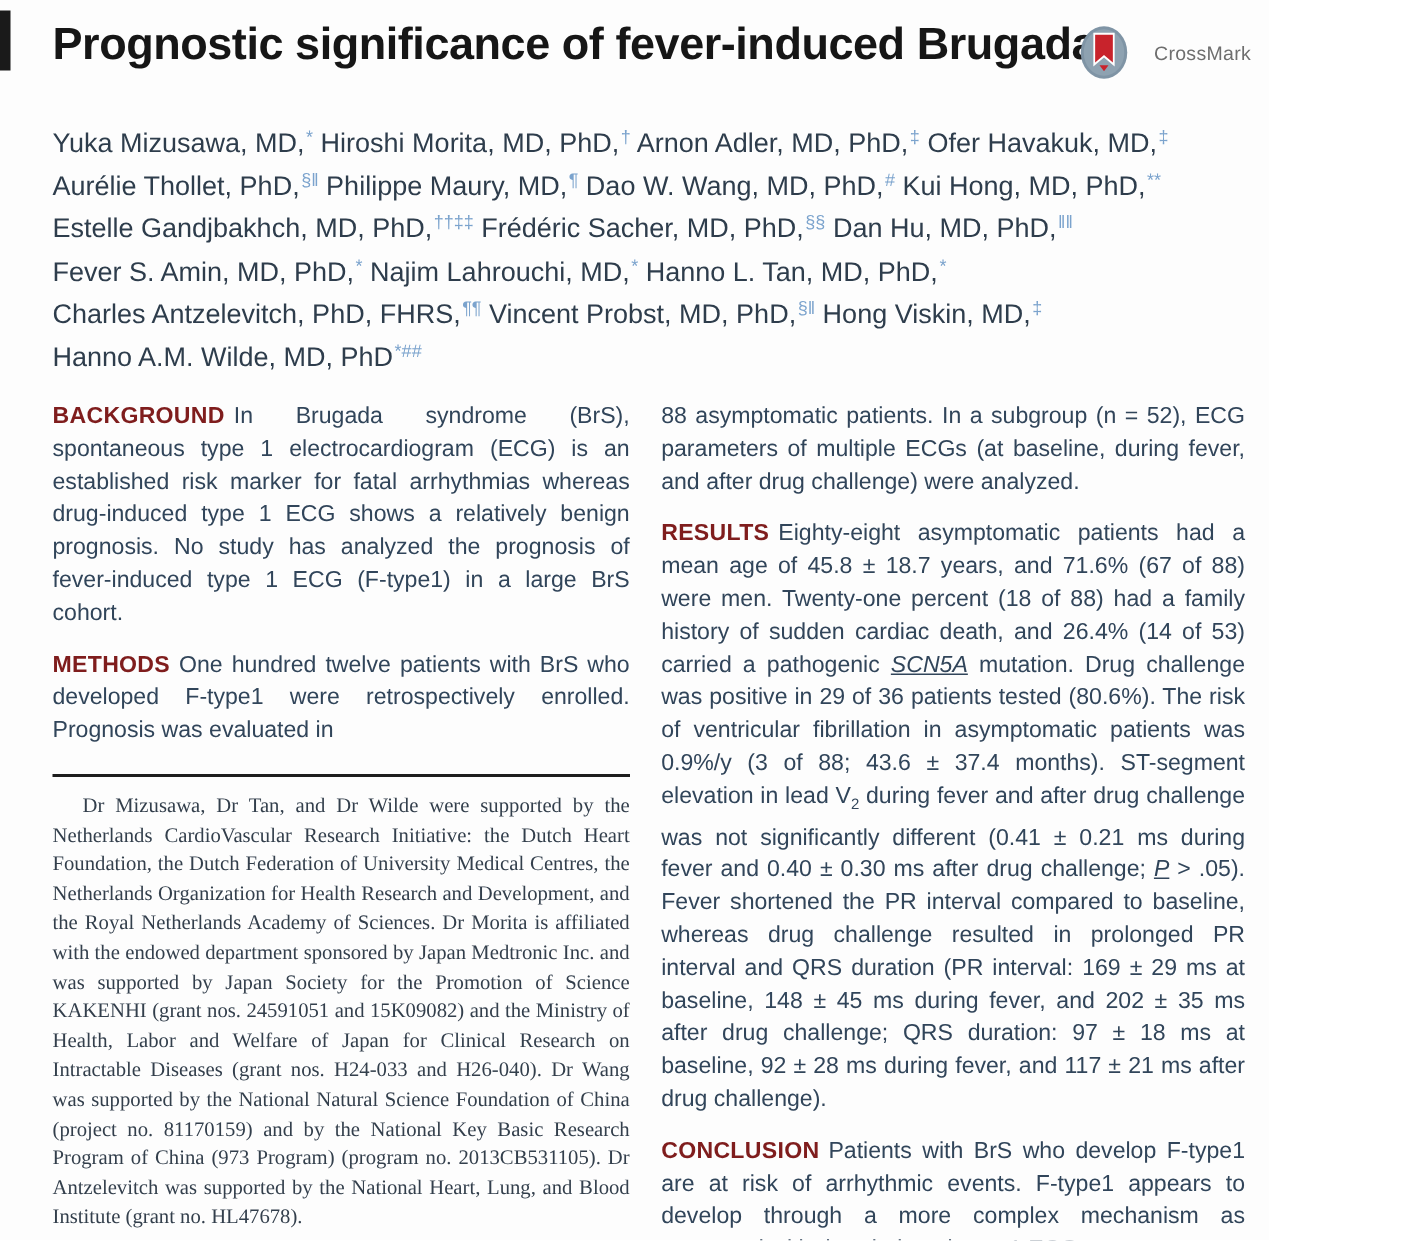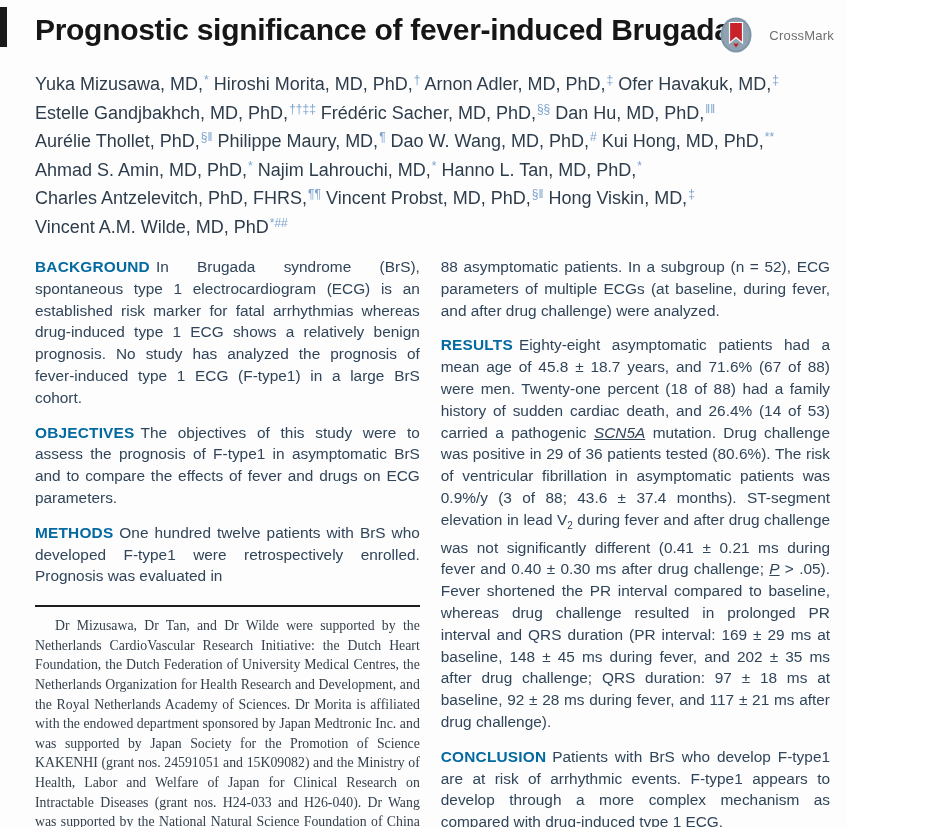--- a/index.html
+++ b/index.html
@@ -11,29 +11,29 @@
   .edge-mark{position:absolute;left:0;top:7px;width:7px;height:40px;background:#1a1a1a;}
   .title{
     font-size:30px;line-height:40px;font-weight:700;color:#161616;
     margin:0;letter-spacing:-0.3px;max-width:760px;
   }
   .crossmark{
     position:absolute;top:16px;right:12px;display:flex;align-items:center;gap:16px;
     cursor:pointer;
   }
   .crossmark-label{font-size:13px;color:#6e6e6e;letter-spacing:0.2px;}
-  .authors{margin-top:21px;font-size:18px;line-height:26.5px;color:#2e3d4c;}
+  .authors{margin-top:32px;font-size:18px;line-height:26.5px;color:#2e3d4c;}
   .author-line{white-space:nowrap;}
   .sup{color:#7ba3cd;font-size:12px;position:relative;top:-6px;padding-left:1px;}
   .abstract{display:flex;gap:21px;margin-top:14px;}
   .col{text-align:justify;font-size:15.4px;line-height:21.8px;color:#31455a;}
   .col-left{width:437px;}
   .col-right{width:442px;}
   .abs-para{margin:0 0 13px 0;}
-  .label{font-weight:700;color:#0369a1;padding-right:6px;letter-spacing:0.2px;}
+  .label{font-weight:700;color:#7f1d1d;padding-right:6px;letter-spacing:0.2px;}
   .it{font-style:italic;text-decoration:underline;}
   .subs{font-size:10px;vertical-align:sub;}
   .footnote{
     margin-top:18px;border-top:2px solid #1d1d1d;padding-top:9px;
     font-family:"Liberation Serif","DejaVu Serif",serif;
     font-size:13.8px;line-height:19.6px;color:#333f4c;text-align:justify;
   }
   .footnote-text{display:block;text-indent:20px;}
 </style>
 </head>
@@ -49,32 +49,31 @@
       <ellipse cx="17" cy="19" rx="15.5" ry="17.5" fill="#7f94a5"></ellipse>
       <ellipse cx="17" cy="19" rx="13.5" ry="15.5" fill="#8ea2b1"></ellipse>
       <path d="M10.5 6.5 L23.5 6.5 L23.5 27 L17 21.5 L10.5 27 Z" fill="#c8232c" stroke="#ffffff" stroke-width="1.2"></path>
       <path d="M14 27.5 L17 31.5 L20 27.5 Z" fill="#c8232c"></path>
     </svg>
     <span class="crossmark-label">CrossMark</span>
   </div>
 
   <div class="authors" id="authors">
       <div class="author-line"><span>Yuka Mizusawa, MD,</span><span class="sup">*</span><span> Hiroshi Morita, MD, PhD,</span><span class="sup">†</span><span> Arnon Adler, MD, PhD,</span><span class="sup">‡</span><span> Ofer Havakuk, MD,</span><span class="sup">‡</span></div>
+      <div class="author-line"><span>Aurélie Thollet, PhD,</span><span class="sup">§‖</span><span> Philippe Maury, MD,</span><span class="sup">¶</span><span> Dao W. Wang, MD, PhD,</span><span class="sup">#</span><span> Kui Hong, MD, PhD,</span><span class="sup">**</span></div>
       <div class="author-line"><span>Estelle Gandjbakhch, MD, PhD,</span><span class="sup">††‡‡</span><span> Frédéric Sacher, MD, PhD,</span><span class="sup">§§</span><span> Dan Hu, MD, PhD,</span><span class="sup">‖‖</span></div>
-      <div class="author-line"><span>Aurélie Thollet, PhD,</span><span class="sup">§‖</span><span> Philippe Maury, MD,</span><span class="sup">¶</span><span> Dao W. Wang, MD, PhD,</span><span class="sup">#</span><span> Kui Hong, MD, PhD,</span><span class="sup">**</span></div>
-      <div class="author-line"><span>Ahmad S. Amin, MD, PhD,</span><span class="sup">*</span><span> Najim Lahrouchi, MD,</span><span class="sup">*</span><span> Hanno L. Tan, MD, PhD,</span><span class="sup">*</span></div>
+      <div class="author-line"><span>Fever S. Amin, MD, PhD,</span><span class="sup">*</span><span> Najim Lahrouchi, MD,</span><span class="sup">*</span><span> Hanno L. Tan, MD, PhD,</span><span class="sup">*</span></div>
       <div class="author-line"><span>Charles Antzelevitch, PhD, FHRS,</span><span class="sup">¶¶</span><span> Vincent Probst, MD, PhD,</span><span class="sup">§‖</span><span> Hong Viskin, MD,</span><span class="sup">‡</span></div>
-      <div class="author-line"><span>Vincent A.M. Wilde, MD, PhD</span><span class="sup">*##</span></div>
+      <div class="author-line"><span>Hanno A.M. Wilde, MD, PhD</span><span class="sup">*##</span></div>
     </div>
 
   <div class="abstract">
     <div class="col col-left">
       <div id="col-left">
           <p class="abs-para"><span class="label">BACKGROUND</span><span>In Brugada syndrome (BrS), spontaneous type 1 electrocardiogram (ECG) is an established risk marker for fatal arrhythmias whereas drug-induced type 1 ECG shows a relatively benign prognosis. No study has analyzed the prognosis of fever-induced type 1 ECG (F-type1) in a large BrS cohort.</span></p>
-          <p class="abs-para"><span class="label">OBJECTIVES</span><span>The objectives of this study were to assess the prognosis of F-type1 in asymptomatic BrS and to compare the effects of fever and drugs on ECG parameters.</span></p>
           <p class="abs-para"><span class="label">METHODS</span><span>One hundred twelve patients with BrS who developed F-type1 were retrospectively enrolled. Prognosis was evaluated in</span></p>
         </div>
       <div class="footnote">
         <span class="footnote-text" id="footnote-text"><span>Dr Mizusawa, Dr Tan, and Dr Wilde were supported by the Netherlands CardioVascular Research Initiative: the Dutch Heart Foundation, the Dutch Federation of University Medical Centres, the Netherlands Organization for Health Research and Development, and the Royal Netherlands Academy of Sciences. Dr Morita is affiliated with the endowed department sponsored by Japan Medtronic Inc. and was supported by Japan Society for the Promotion of Science KAKENHI (grant nos. 24591051 and 15K09082) and the Ministry of Health, Labor and Welfare of Japan for Clinical Research on Intractable Diseases (grant nos. H24-033 and H26-040). Dr Wang was supported by the National Natural Science Foundation of China (project no. 81170159) and by the National Key Basic Research Program of China (973 Program) (program no. 2013CB531105). Dr Antzelevitch was supported by the National Heart, Lung, and Blood Institute (grant no. HL47678). </span></span>
       </div>
     </div>
     <div class="col col-right">
       <div id="col-right">
           <p class="abs-para"><span>88 asymptomatic patients. In a subgroup (n = 52), ECG parameters of multiple ECGs (at baseline, during fever, and after drug challenge) were analyzed.</span></p>
           <p class="abs-para"><span class="label">RESULTS</span><span>Eighty-eight asymptomatic patients had a mean age of 45.8 ± 18.7 years, and 71.6% (67 of 88) were men. Twenty-one percent (18 of 88) had a family history of sudden cardiac death, and 26.4% (14 of 53) carried a pathogenic </span><span class="it">SCN5A</span><span> mutation. Drug challenge was positive in 29 of 36 patients tested (80.6%). The risk of ventricular fibrillation in asymptomatic patients was 0.9%/y (3 of 88; 43.6 ± 37.4 months). ST-segment elevation in lead V</span><span class="subs">2</span><span> during fever and after drug challenge was not significantly different (0.41 ± 0.21 ms during fever and 0.40 ± 0.30 ms after drug challenge; </span><span class="it">P</span><span> &gt; .05). Fever shortened the PR interval compared to baseline, whereas drug challenge resulted in prolonged PR interval and QRS duration (PR interval: 169 ± 29 ms at baseline, 148 ± 45 ms during fever, and 202 ± 35 ms after drug challenge; QRS duration: 97 ± 18 ms at baseline, 92 ± 28 ms during fever, and 117 ± 21 ms after drug challenge).</span></p>

